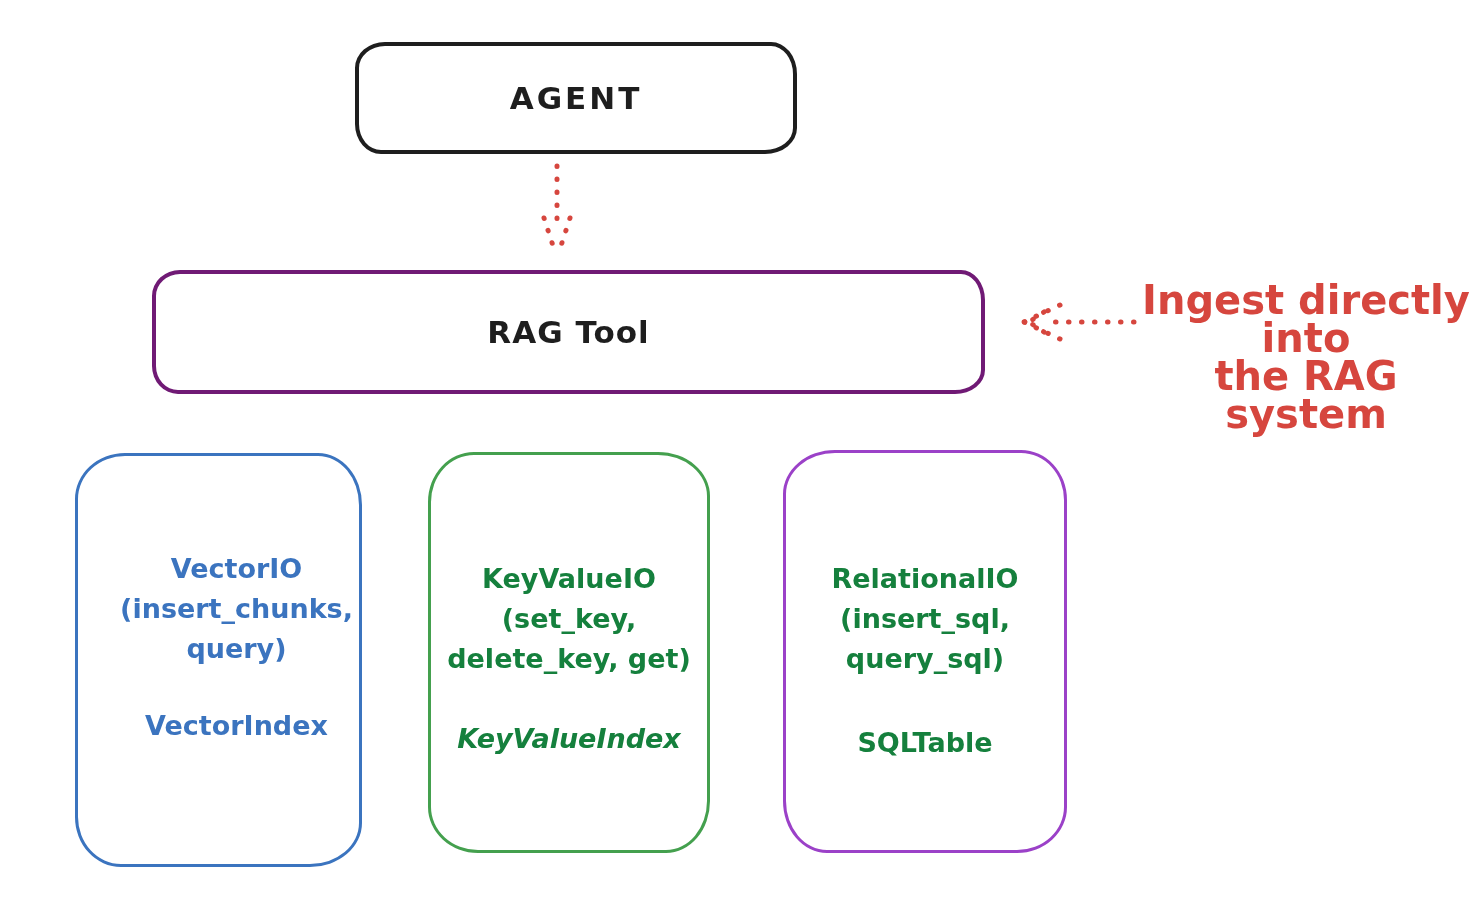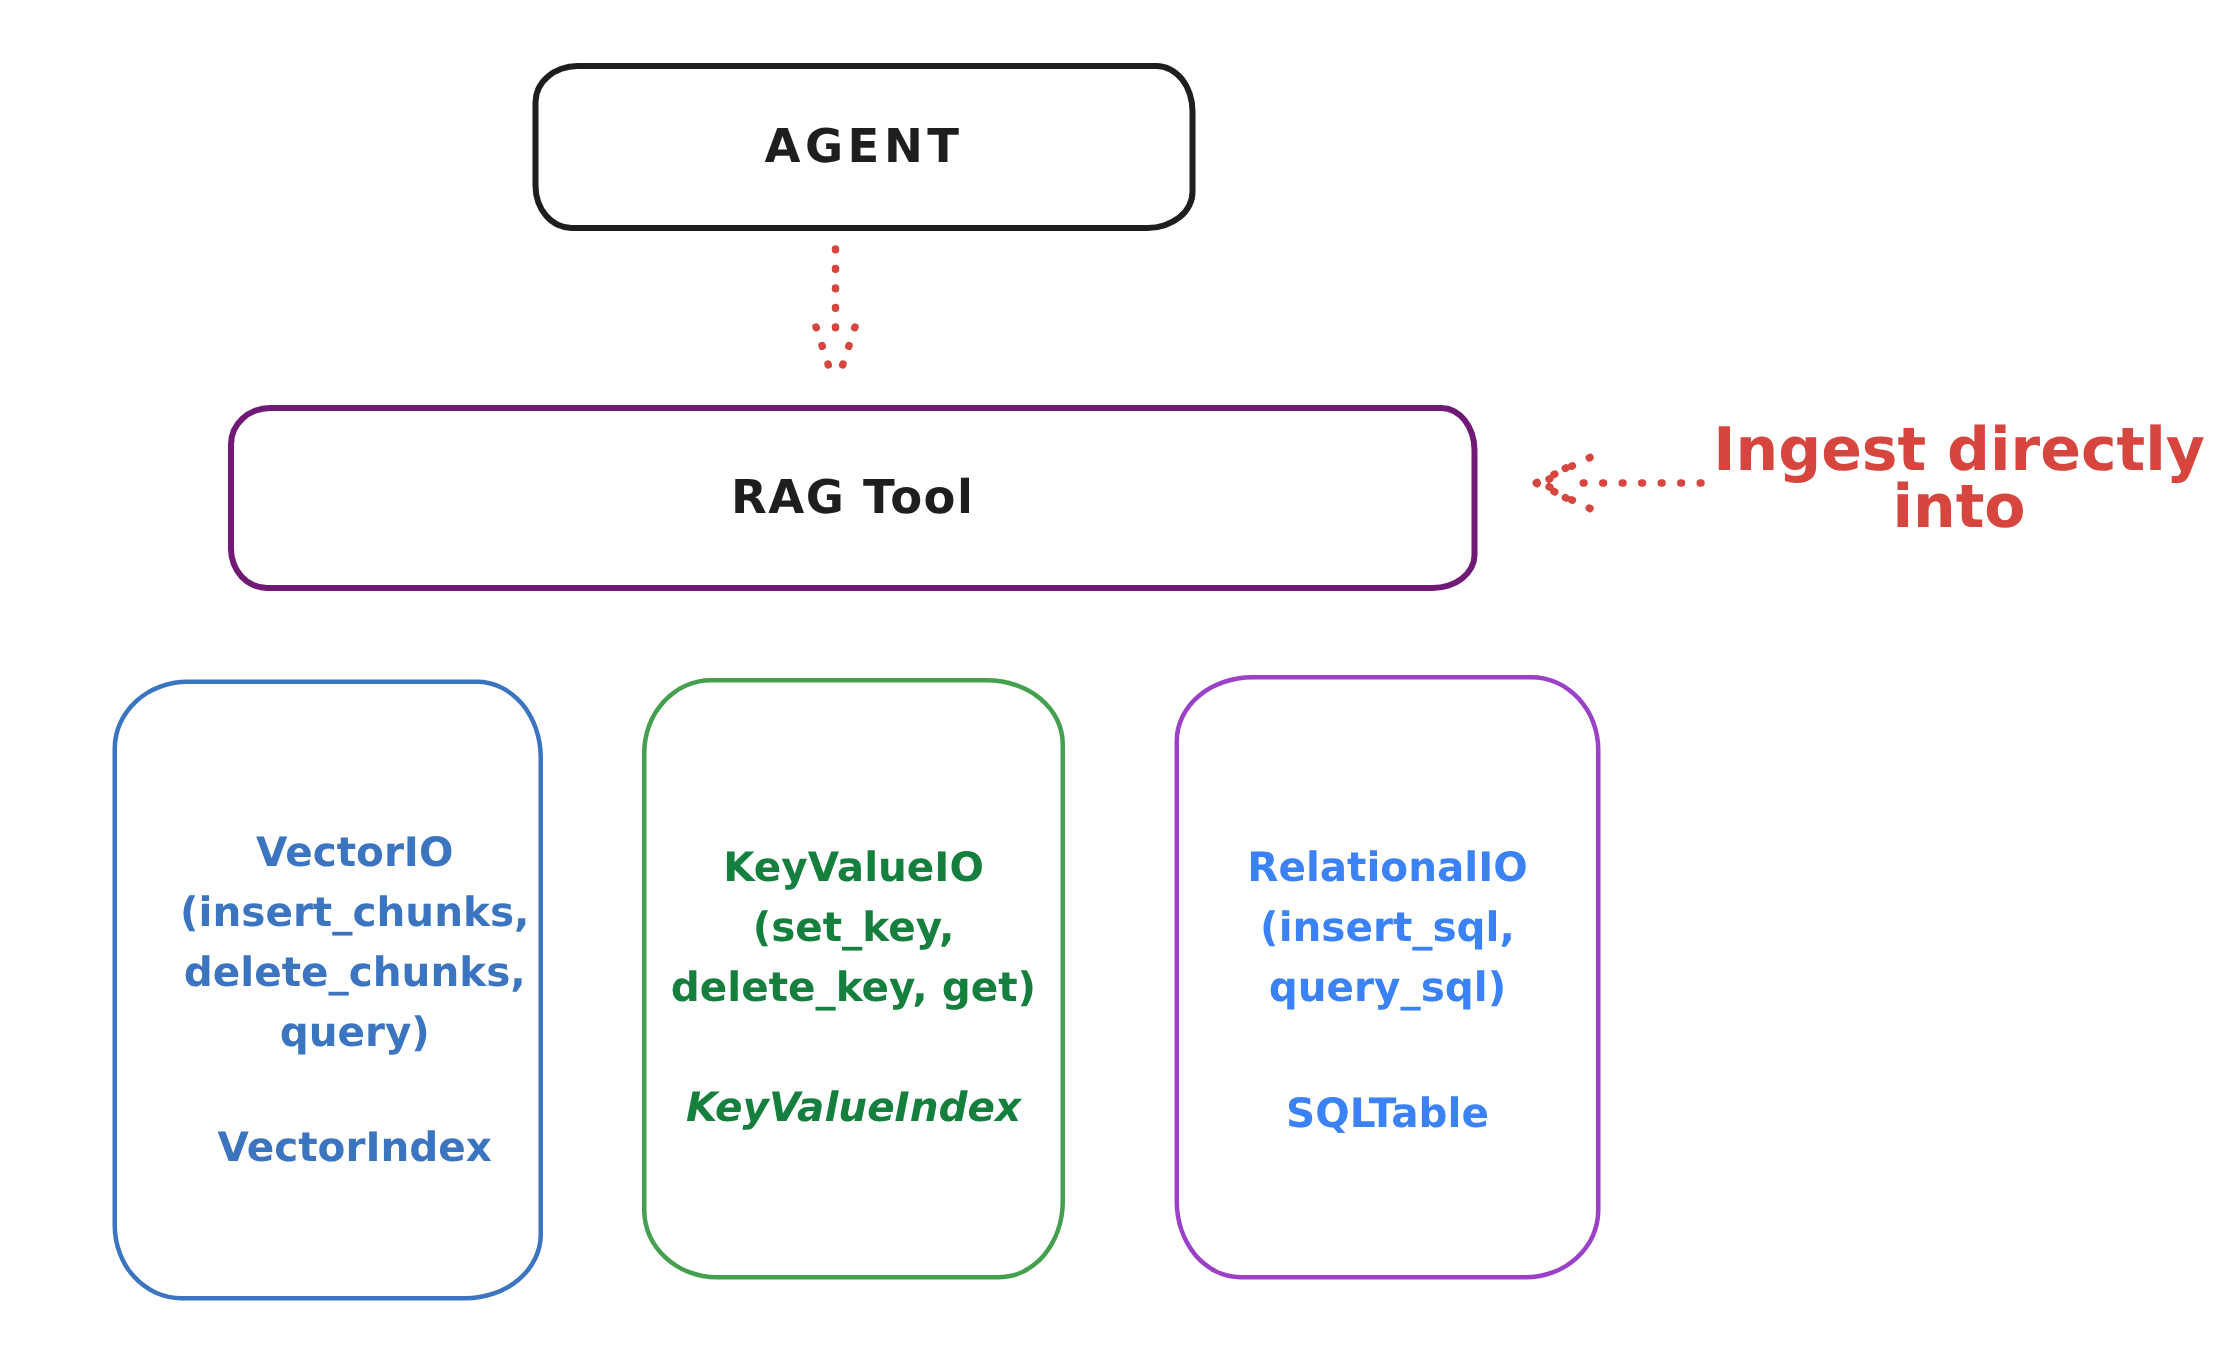--- a/index.html
+++ b/index.html
@@ -53,21 +53,21 @@
     padding-left: 36px;
   }
   .backend-keyvalue {
     left: 428px; top: 452px; width: 282px; height: 401px;
     border: 3.5px solid #44a04e; color: #15803d;
     padding-top: 104px;
     border-radius: 46px 52px 44px 50px / 50px 44px 52px 46px;
   }
   .backend-relational {
     left: 783px; top: 450px; width: 284px; height: 403px;
-    border: 3.5px solid #9b41c8; color: #3b82f6;
+    border: 3.5px solid #9b41c8; color: #15803d;
     padding-top: 106px;
     border-radius: 52px 46px 50px 44px / 44px 50px 46px 52px;
   }
   .index-label-vector     { margin-top: 37px; }
   .index-label-keyvalue   { margin-top: 40px; font-style: italic; }
   .index-label-relational { margin-top: 44px; }
   .arrow { position: absolute; }
   .arrow-down { left: 539px; top: 161px; width: 36px; height: 100px; }
   .arrow-left { left: 1012px; top: 297px; width: 126px; height: 50px; }
   .ingest-note {
@@ -109,26 +109,26 @@
   <svg class="arrow arrow-left" viewBox="0 0 126 50" aria-hidden="true">
     <path class="dotted" d="M122 25 L38 25"></path>
     <path class="dotted" d="M48 8 L12 25"></path>
     <path class="dotted" d="M48 42 L12 25"></path>
     <path class="dotted" d="M32 15 L17 25"></path>
     <path class="dotted" d="M32 35 L17 25"></path>
   </svg>
 
   <div class="ingest-note">
     <div>Ingest directly into</div>
+    <div>the RAG system</div>
   </div>
 
   <div class="node backend backend-vector">
     <div>VectorIO</div>
     <div>(insert_chunks,</div>
-    <div>delete_chunks,</div>
     <div>query)</div>
     <div class="index-label-vector">VectorIndex</div>
   </div>
 
   <div class="node backend backend-keyvalue">
     <div>KeyValueIO</div>
     <div>(set_key,</div>
     <div>delete_key, get)</div>
     <div class="index-label-keyvalue">KeyValueIndex</div>
   </div>

